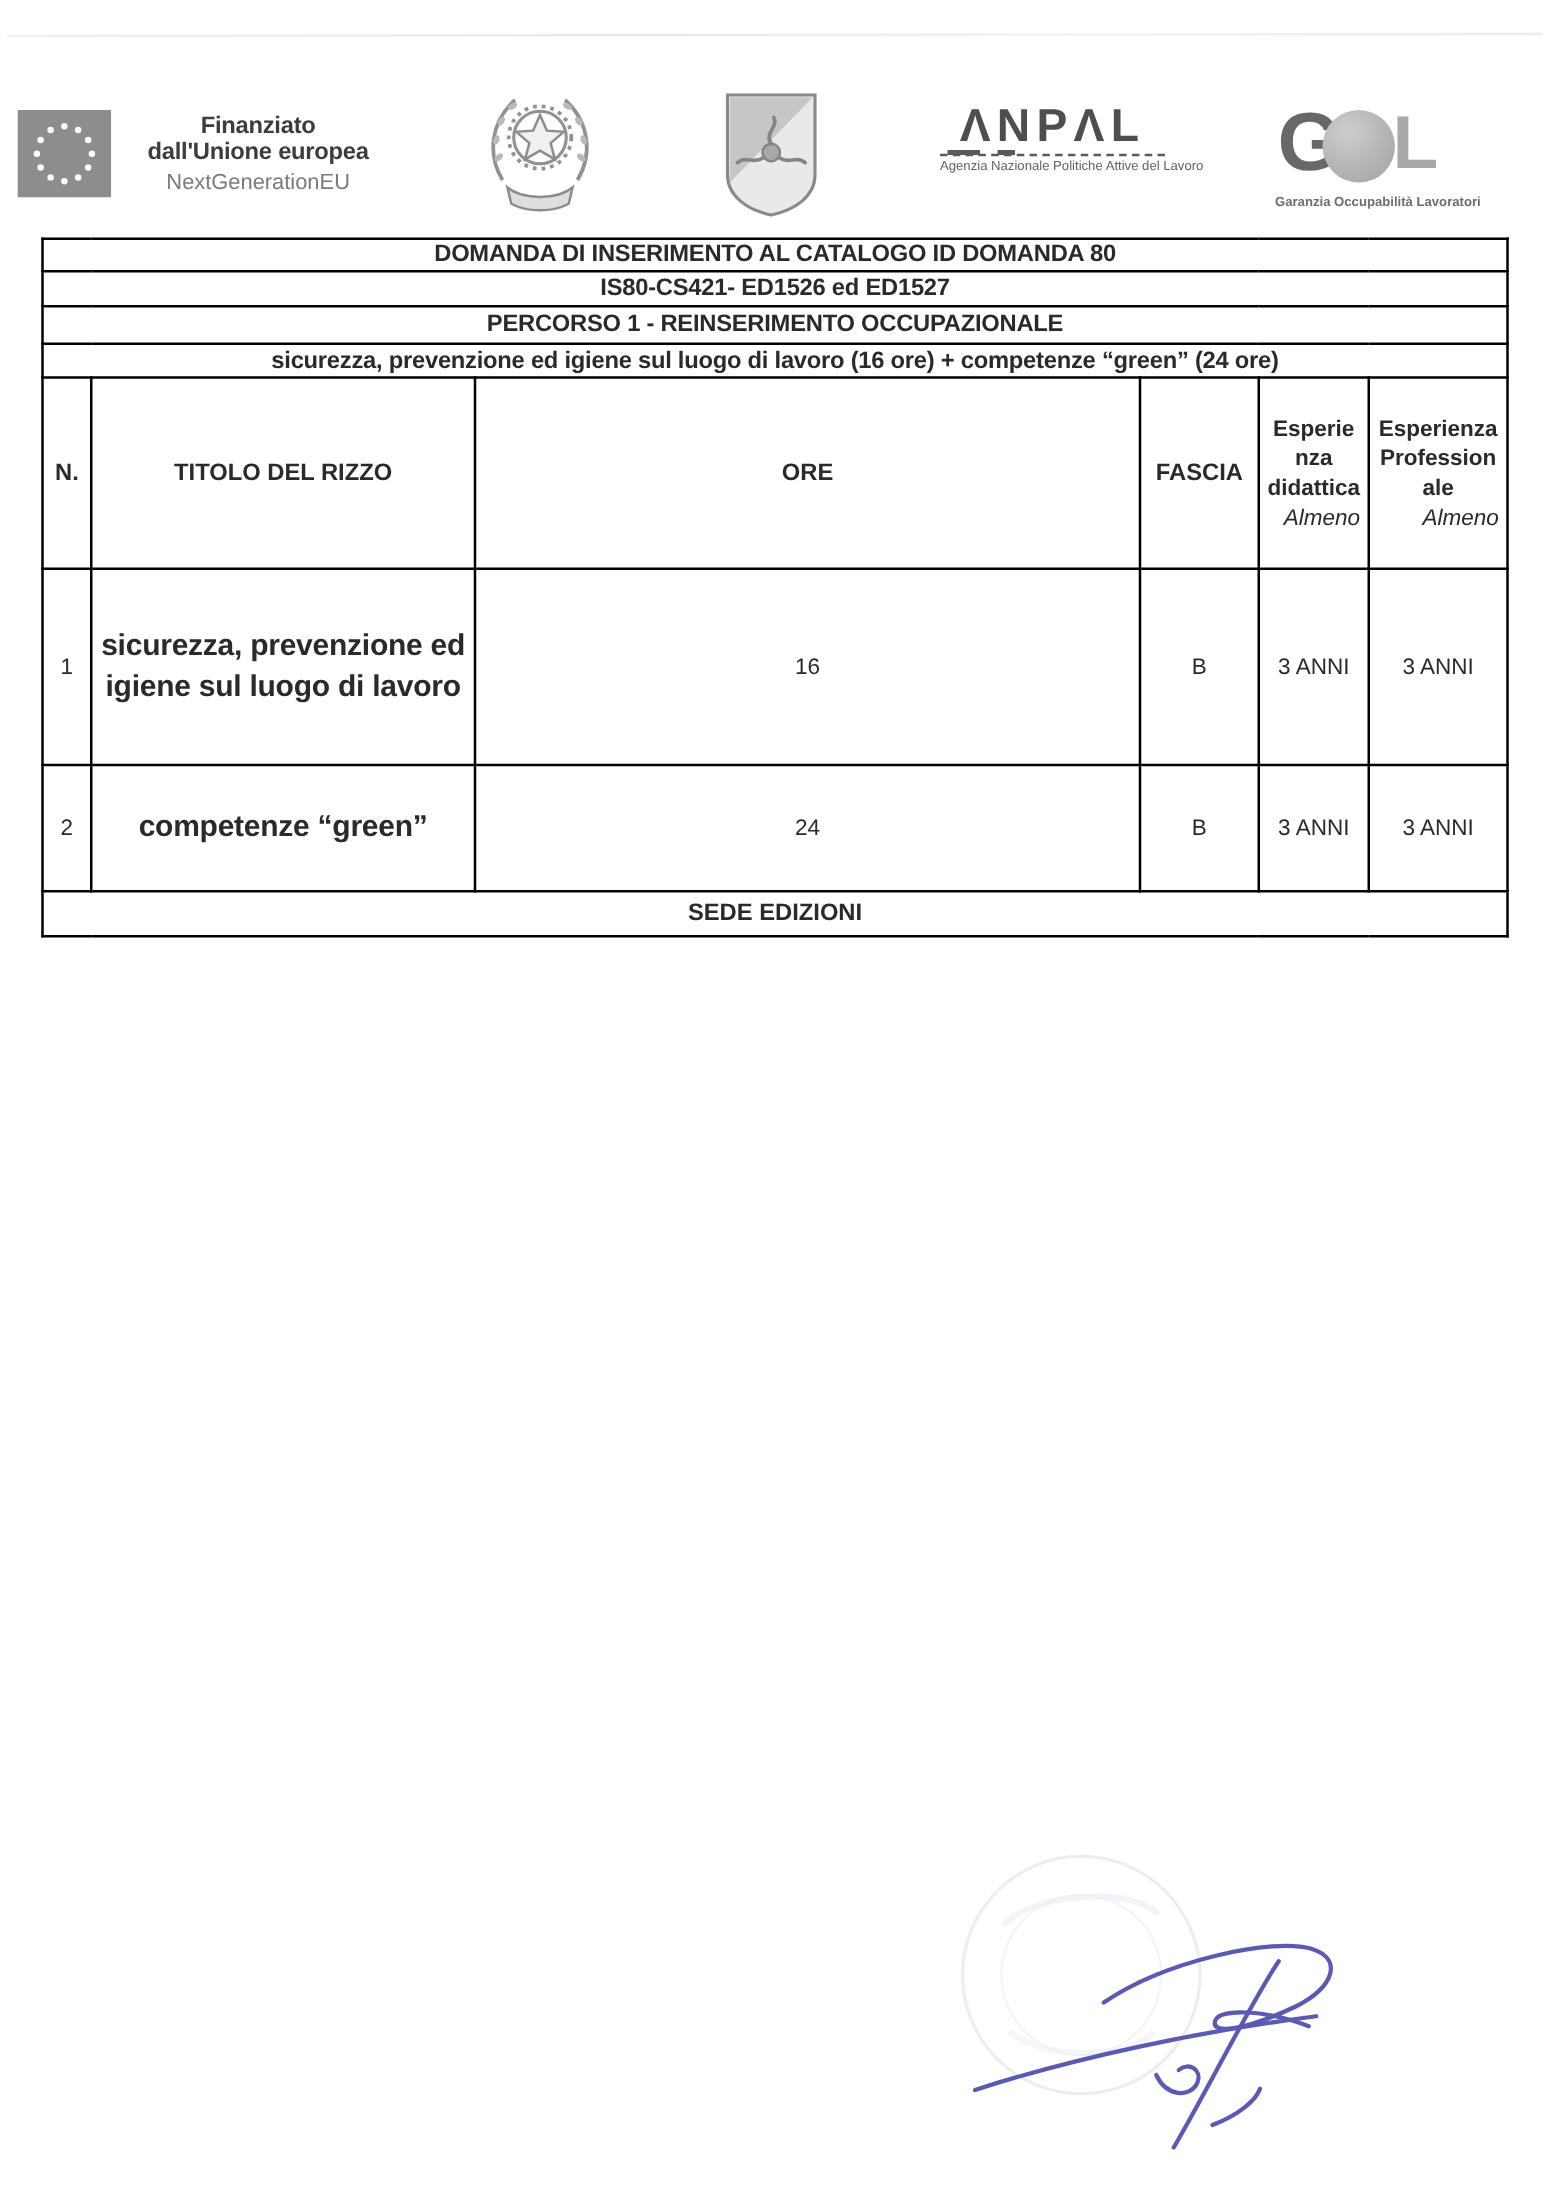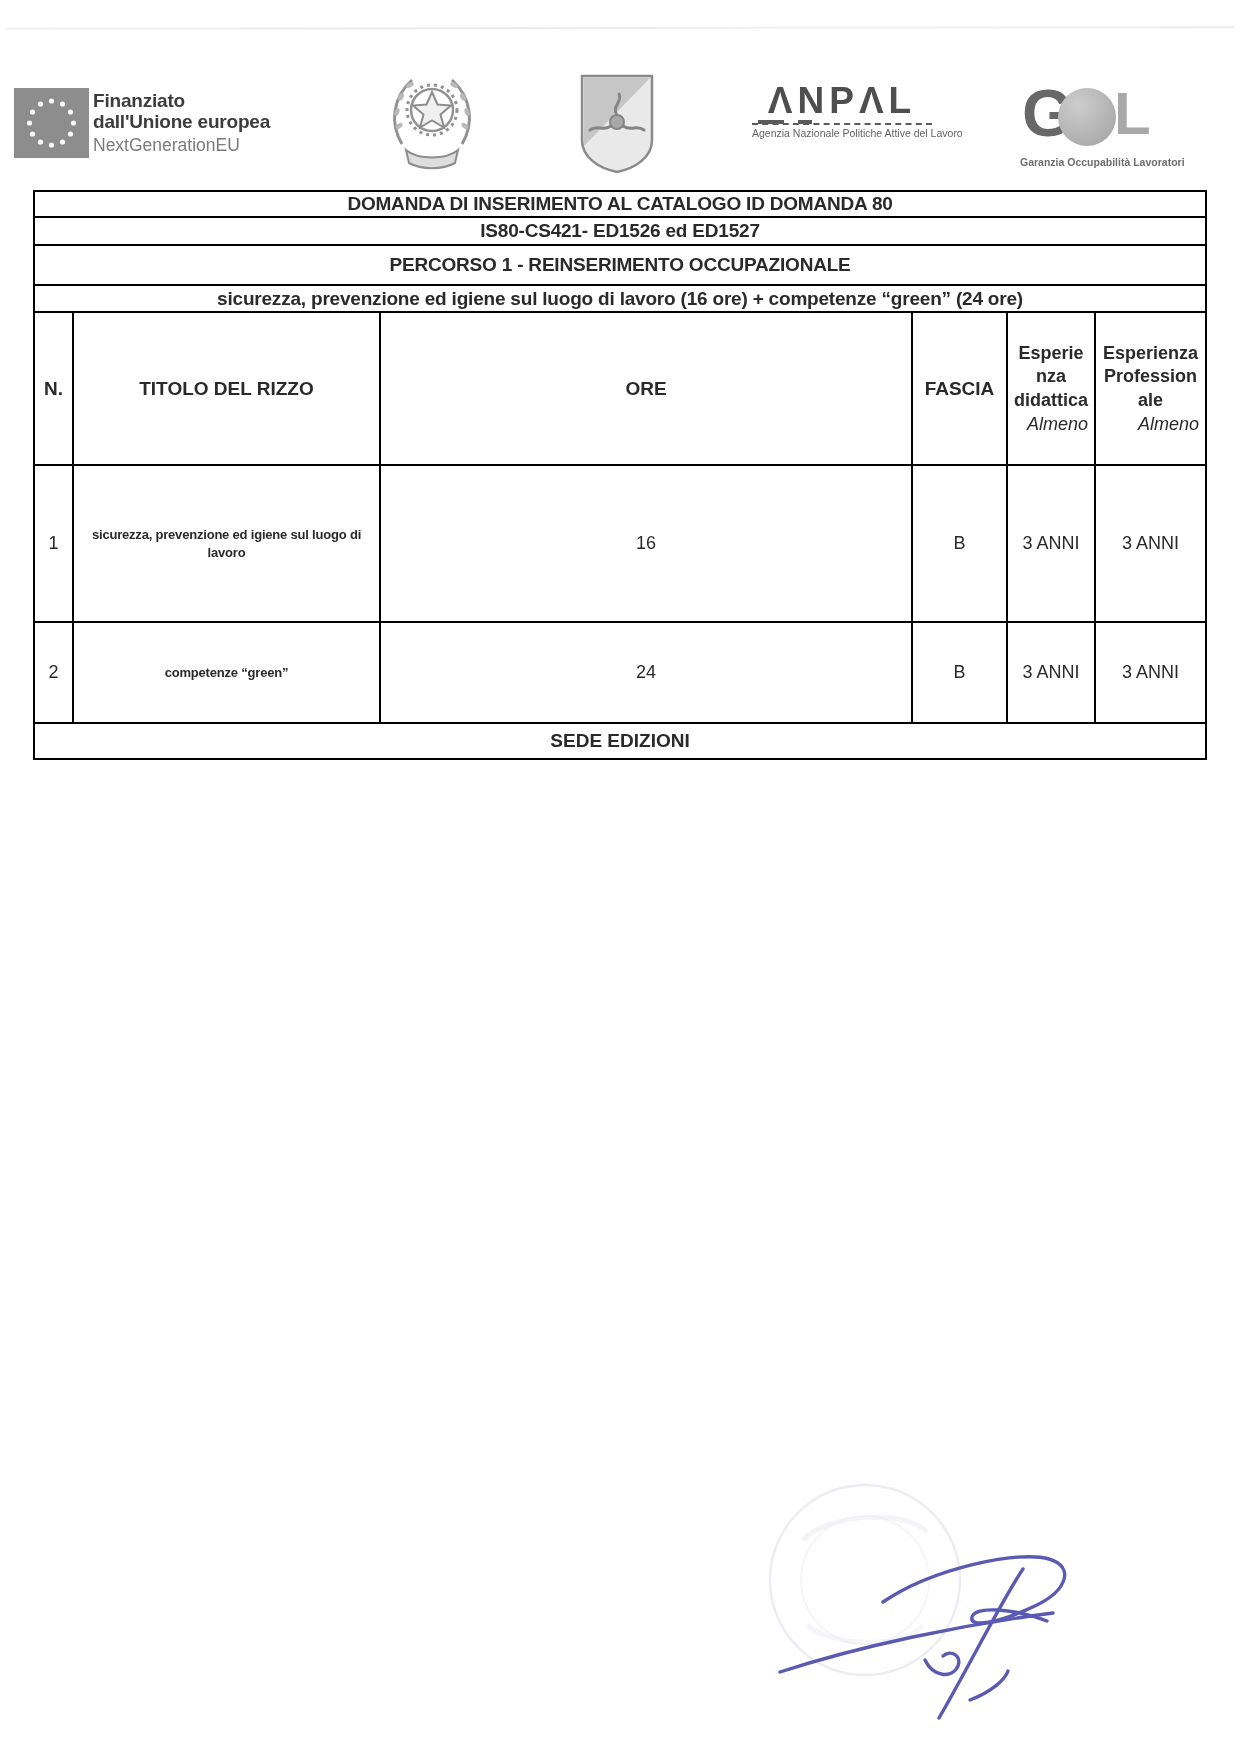--- a/index.html
+++ b/index.html
@@ -7,21 +7,21 @@
     width:1240px;height:1754px;background:#ffffff;position:relative;overflow:hidden;
     font-family:"Liberation Sans",sans-serif;color:#2e2e2e;
   }
   .page{position:absolute;inset:0;}
   .scan-line{position:absolute;top:27px;left:6px;right:6px;height:2px;
     background:linear-gradient(to right,#f1f1f1,#e9e9e9 40%,#f3f3f3 70%,#ececec);
     transform:rotate(-0.08deg);}
   
   .eu-block{position:absolute;left:14px;top:88px;display:flex;}
   .eu-flag{width:75px;height:70px;}
-  .eu-text{margin-left:4px;padding-top:2px;line-height:1.12;}
+  .eu-text{margin-left:29px;padding-top:2px;line-height:1.12;text-align:center;}
   .eu-text .b{font-weight:bold;font-size:19px;color:#3c3c3c;letter-spacing:-0.2px;}
   .eu-text .r{font-size:17.5px;color:#7b7b7b;margin-top:3px;}
   .italy-emblem{position:absolute;left:382px;top:66px;}
   .sicily-emblem{position:absolute;left:578px;top:72px;}
   .anpal-block{position:absolute;left:752px;top:82px;width:180px;text-align:center;}
   .anpal-name{font-size:37px;font-weight:bold;color:#4e4e4e;letter-spacing:5px;line-height:1;}
   .anpal-divider{border-top:2px dashed #5a5a5a;margin:4px 0 2px 0;position:relative;}
   .anpal-divider:before{content:"";position:absolute;left:6px;top:-5px;width:26px;height:4px;background:#5a5a5a;}
   .anpal-divider:after{content:"";position:absolute;left:46px;top:-5px;width:14px;height:4px;background:#5a5a5a;}
   .anpal-caption{font-size:10.5px;color:#636363;white-space:nowrap;}
@@ -31,29 +31,29 @@
   .gol-ball{position:absolute;left:36px;top:0px;width:58px;height:58px;border-radius:50%;
     background:radial-gradient(circle at 35% 30%,#cdcdcd,#aeaeae 70%,#a0a0a0);}
   .gol-l{position:absolute;left:92px;top:-4px;font-size:60px;font-weight:bold;color:#a9a9a9;line-height:1;}
   .gol-caption{margin-top:6px;font-size:10.5px;font-weight:bold;color:#6d6d6d;white-space:nowrap;margin-left:-2px;}
   
   .table-wrap{position:absolute;left:33px;top:190px;}
   table.doc{border-collapse:collapse;width:1172px;table-layout:fixed;}
   table.doc td,table.doc th{border:2px solid #000000;padding:1px 6px;text-align:center;
     vertical-align:middle;color:#2a2a2a;}
   .title-row td{font-weight:bold;font-size:19px;letter-spacing:-0.2px;}
-  .t1{height:26px;} .t2{height:28px;} .t3{height:40px;} .t4{height:27px;}
+  .t1{height:26px;} .t2{height:28px;} .t3{height:30px;} .t4{height:27px;}
   .header-row{height:153px;}
   .header-row th{font-weight:bold;font-size:19px;}
   .hdr-stack{display:flex;flex-direction:column;align-items:flex-end;gap:2px;}
   .wrap-any{overflow-wrap:anywhere;line-height:1.3;font-size:18px;}
   .almeno{font-style:italic;font-weight:normal;font-size:18px;}
   .row-1{height:157px;} .row-2{height:101px;}
   .n-cell{font-size:18px;font-weight:normal;}
-  .module-cell{font-weight:bold;font-size:13px;line-height:1.35;padding:0 18px;letter-spacing:-0.2px;}
+  .module-cell{font-weight:bold;font-size:24px;line-height:1.35;padding:0 18px;letter-spacing:-0.2px;}
   .val-cell{font-size:18px;}
   .sede-row td{height:32px;font-weight:bold;font-size:19px;}
   .addr-row td{height:62px;font-size:19px;letter-spacing:-0.2px;}
   .addr-line{line-height:1.75;}
   .addr-code{font-weight:bold;margin-left:5px;}
   
   .sign-area{position:absolute;left:755px;top:1420px;width:470px;height:320px;}
 </style>
 </head>
 <body>

